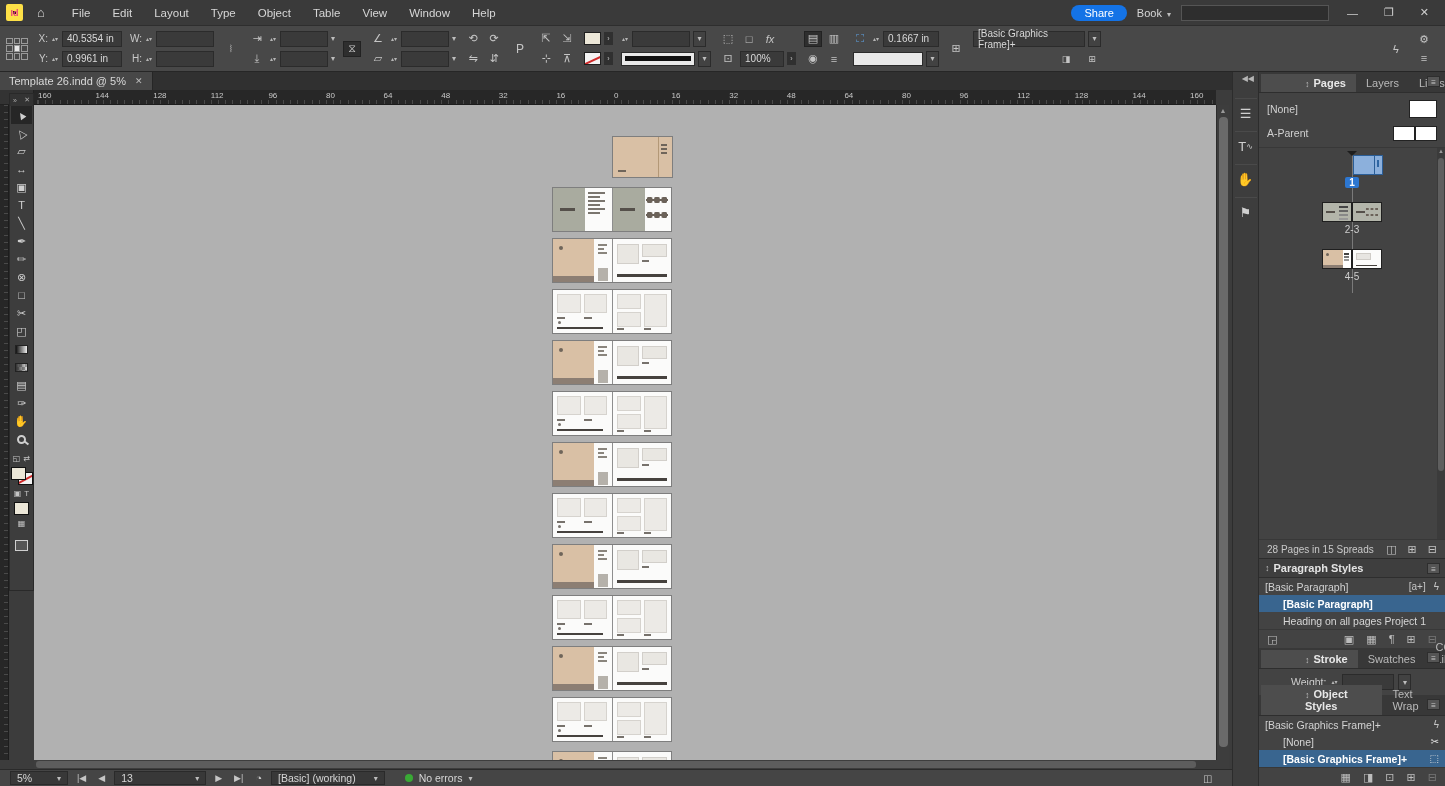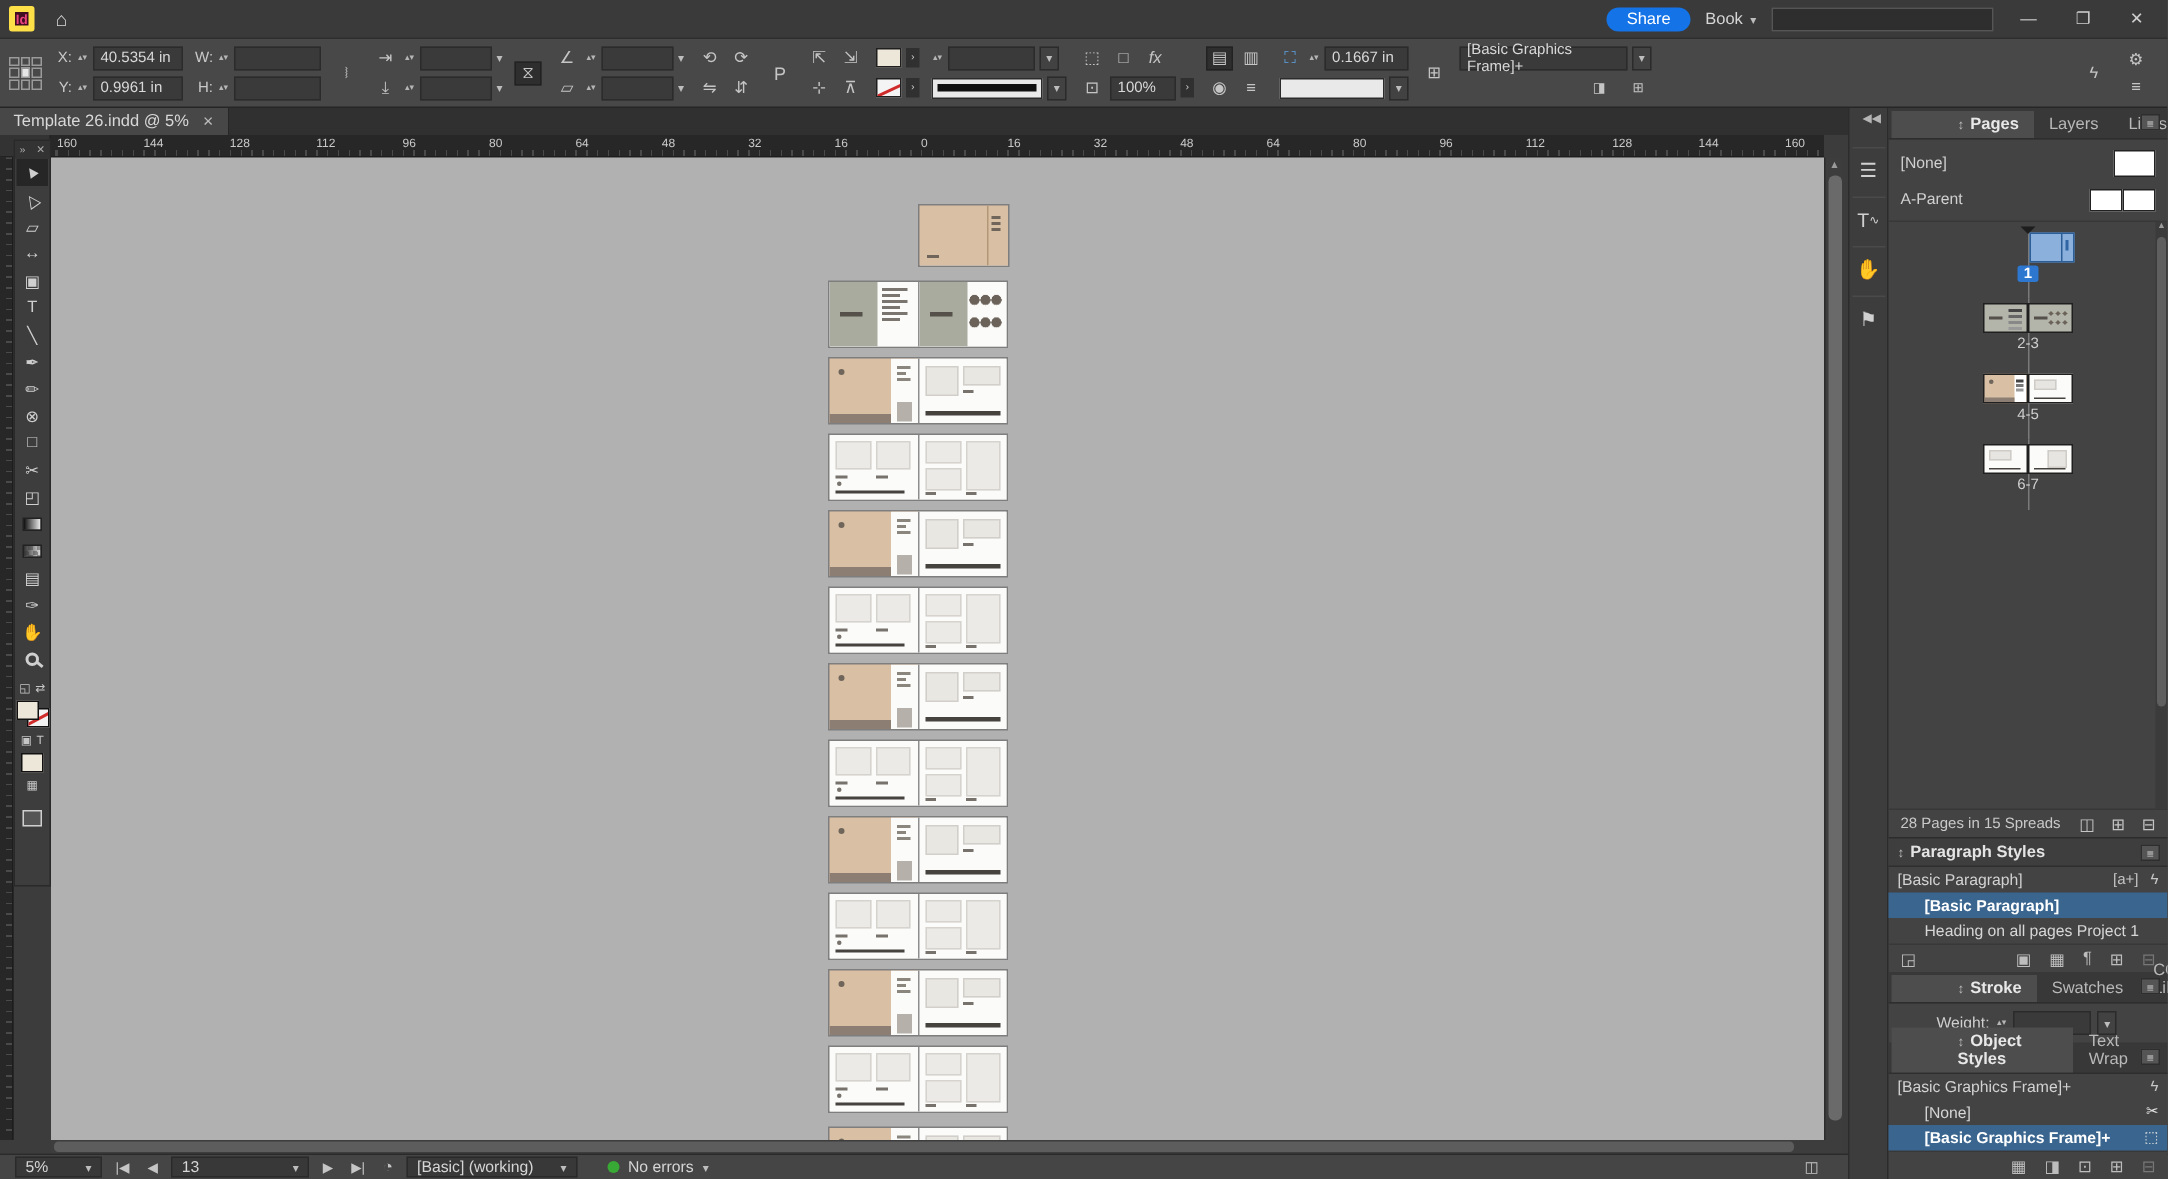--- a/index.html
+++ b/index.html
@@ -3,21 +3,21 @@
 <meta charset="utf-8">
 <style>
   * { margin:0; padding:0; box-sizing:border-box; }
   html,body { width:1445px; height:786px; overflow:hidden; background:#2b2b2b;
     font-family:"Liberation Sans","DejaVu Sans",sans-serif; font-size:11px; color:#cfcfcf; }
   .abs { position:absolute; }
   #app { position:relative; width:1445px; height:786px; background:#3c3c3c; }
 
   
   #menu-bar { top:0; left:0; width:1445px; height:26px; background:#3a3a3a; display:flex; align-items:center; border-bottom:1px solid #2e2e2e; }
-  #app-logo { width:17px; height:17px; margin-left:6px; background:#3f0d22; border:4px solid #fde047; color:#e8437c; font-size:9px; font-weight:bold; display:flex; align-items:center; justify-content:center; border-radius:2px; }
+  #app-logo { width:17px; height:17px; margin-left:6px; background:#3f0d22; border:7px solid #fde047; color:#e8437c; font-size:9px; font-weight:bold; display:flex; align-items:center; justify-content:center; border-radius:2px; }
   #home-icon { margin-left:14px; color:#d8d8d8; font-size:13px; }
   #menus { display:flex; margin-left:16px; gap:0; }
   .menu-item { padding:0 11px; line-height:26px; color:#d6d6d6; font-size:11.5px; cursor:default; }
   #menu-right { margin-left:auto; display:flex; align-items:center; gap:10px; padding-right:8px; }
   #share-btn { background:#1473e6; color:#fff; border-radius:10px; padding:2px 13px; font-size:11px; }
   #book-dd { color:#d6d6d6; font-size:11px;text-align:right; }
   #book-dd .dd { margin-left:5px; }
   #top-search { width:148px; height:16px; background:#2e2e2e; border:1px solid #555; }
   .win-btn { color:#cfcfcf; font-size:11px; padding:0 8px; }
 
@@ -206,20 +206,31 @@
   .collapse-gl { font-size:9px; color:#bbb; }
 </style>
 </head>
 <body>
 
 <div id="app">
 
   <div id="menu-bar" class="abs">
     <div id="app-logo">Id</div>
     <div id="home-icon">⌂</div>
+    <div id="menus">
+        <div class="menu-item">File</div>
+        <div class="menu-item">Edit</div>
+        <div class="menu-item">Layout</div>
+        <div class="menu-item">Type</div>
+        <div class="menu-item">Object</div>
+        <div class="menu-item">Table</div>
+        <div class="menu-item">View</div>
+        <div class="menu-item">Window</div>
+        <div class="menu-item">Help</div>
+      </div>
     <div id="menu-right">
       <div id="share-btn">Share</div>
       <div id="book-dd"><span>Book</span><span class="dd">▾</span></div>
       <div id="top-search"></div>
       <span class="win-btn">—</span>
       <span class="win-btn">❐</span>
       <span class="win-btn">✕</span>
     </div>
   </div>
 
@@ -832,34 +843,20 @@
               </div>
               <div class="m-mauve"></div>
             </div>
             <div class="pg">
               <div class="m-ph"></div>
               <div class="m-bar"></div>
             </div>
           </div>
           <div class="plabel">4-5</div>
         </div>
-        <div class="pages-item">
-          <div class="spine"></div>
-          <div class="pthumb">
-            <div class="pg">
-              <div class="m-ph"></div>
-              <div class="m-bar"></div>
-            </div>
-            <div class="pg">
-              <div class="m-ph" style="left:42%;width:48%;height:70%"></div>
-              <div class="m-bar"></div>
-            </div>
-          </div>
-          <div class="plabel">6-7</div>
-        </div>
         <div id="pages-vscroll">
         <div class="arrow">▲</div>
           <div class="thumb"></div>
       </div>
     </div>
     <div id="pages-footer">
       <span>28 Pages in 15 Spreads</span>
       <span class="ficons">
         <span>◫</span>
         <span>⊞</span>

